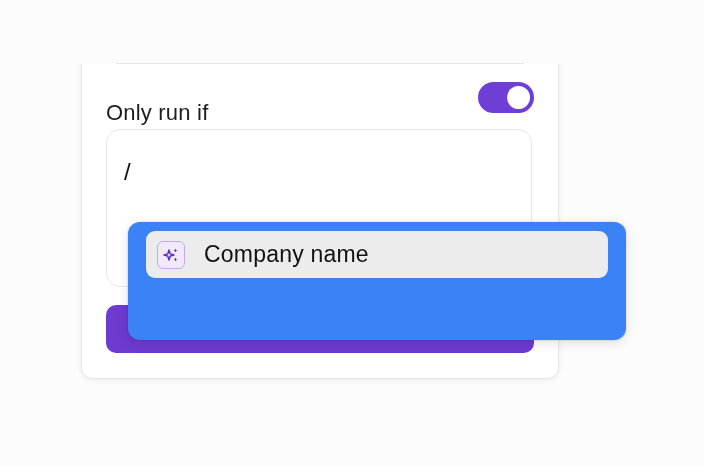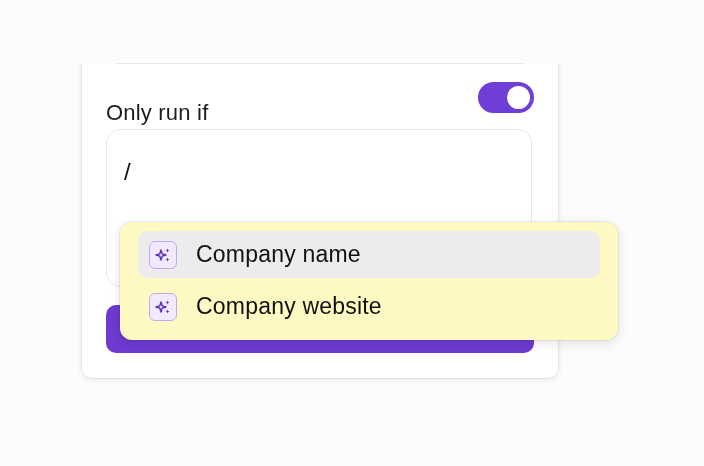--- a/index.html
+++ b/index.html
@@ -39,22 +39,22 @@
       box-sizing:border-box;
     }
     .textarea .value {
       position:absolute; left:17px; top:28px; font-size:24px; color:#111;
     }
     .primary-btn {
       position:absolute; left:106px; top:305px; width:428px; height:48px;
       background:#6e3ad0; border-radius:10px; cursor:pointer;
     }
     .dropdown {
-      position:absolute; left:120px; top:222px; width:498px; height:118px;
-      background:#fef9c3; border-radius:12px;
+      position:absolute; left:128px; top:222px; width:498px; height:118px;
+      background:#3b82f6; border-radius:12px;
       box-shadow:0 3px 12px rgba(0,0,0,0.12), 0 0 0 1px rgba(0,0,0,0.06);
       z-index:5;
     }
     .opt {
       position:absolute; left:18px; width:462px; height:47px; border-radius:9px;
       display:flex; align-items:center; cursor:pointer;
     }
     .opt.active { background:#ebeceb; }
     .opt .icon-box {
       margin-left:11px; width:28px; height:28px; box-sizing:border-box;
@@ -87,23 +87,13 @@
   <div class="opt active" style="top:9px;">
     <span class="icon-box">
       <svg width="16" height="16" viewBox="0 0 16 16">
         <path d="M6 3 L7.2 6.8 L11 8 L7.2 9.2 L6 13 L4.8 9.2 L1 8 L4.8 6.8 Z" fill="none" stroke="#5a2fc2" stroke-width="1.4" stroke-linejoin="round"></path>
         <path d="M12.5 1.5 L13.1 3 L14.5 3.5 L13.1 4 L12.5 5.5 L11.9 4 L10.5 3.5 L11.9 3 Z" fill="#5a2fc2"></path>
         <path d="M12.5 10.5 L13.1 12 L14.5 12.5 L13.1 13 L12.5 14.5 L11.9 13 L10.5 12.5 L11.9 12 Z" fill="#5a2fc2"></path>
       </svg>
     </span>
     <span class="label">Company name</span>
   </div>
-  <div class="opt" style="top:61px;">
-    <span class="icon-box">
-      <svg width="16" height="16" viewBox="0 0 16 16">
-        <path d="M6 3 L7.2 6.8 L11 8 L7.2 9.2 L6 13 L4.8 9.2 L1 8 L4.8 6.8 Z" fill="none" stroke="#5a2fc2" stroke-width="1.4" stroke-linejoin="round"></path>
-        <path d="M12.5 1.5 L13.1 3 L14.5 3.5 L13.1 4 L12.5 5.5 L11.9 4 L10.5 3.5 L11.9 3 Z" fill="#5a2fc2"></path>
-        <path d="M12.5 10.5 L13.1 12 L14.5 12.5 L13.1 13 L12.5 14.5 L11.9 13 L10.5 12.5 L11.9 12 Z" fill="#5a2fc2"></path>
-      </svg>
-    </span>
-    <span class="label">Company website</span>
-  </div>
 </div>
 
 </body></html>

